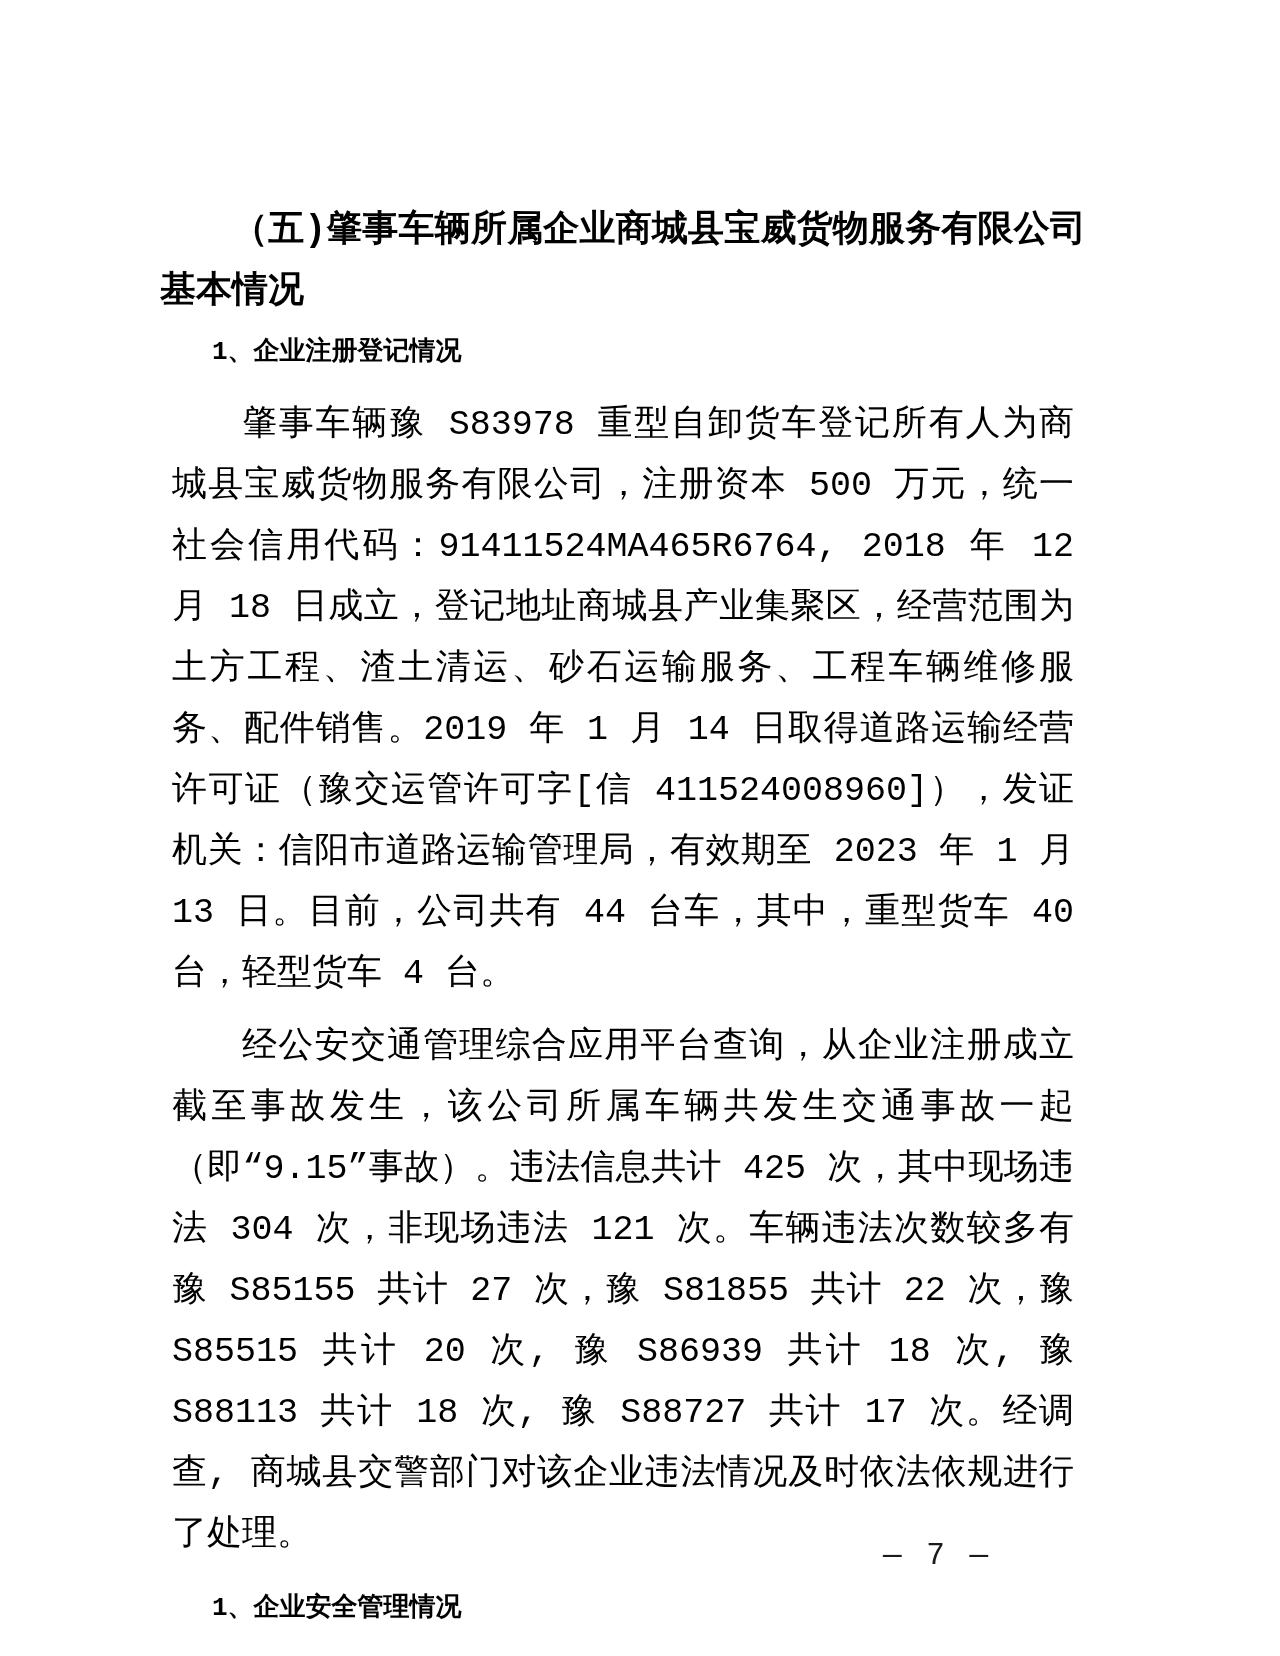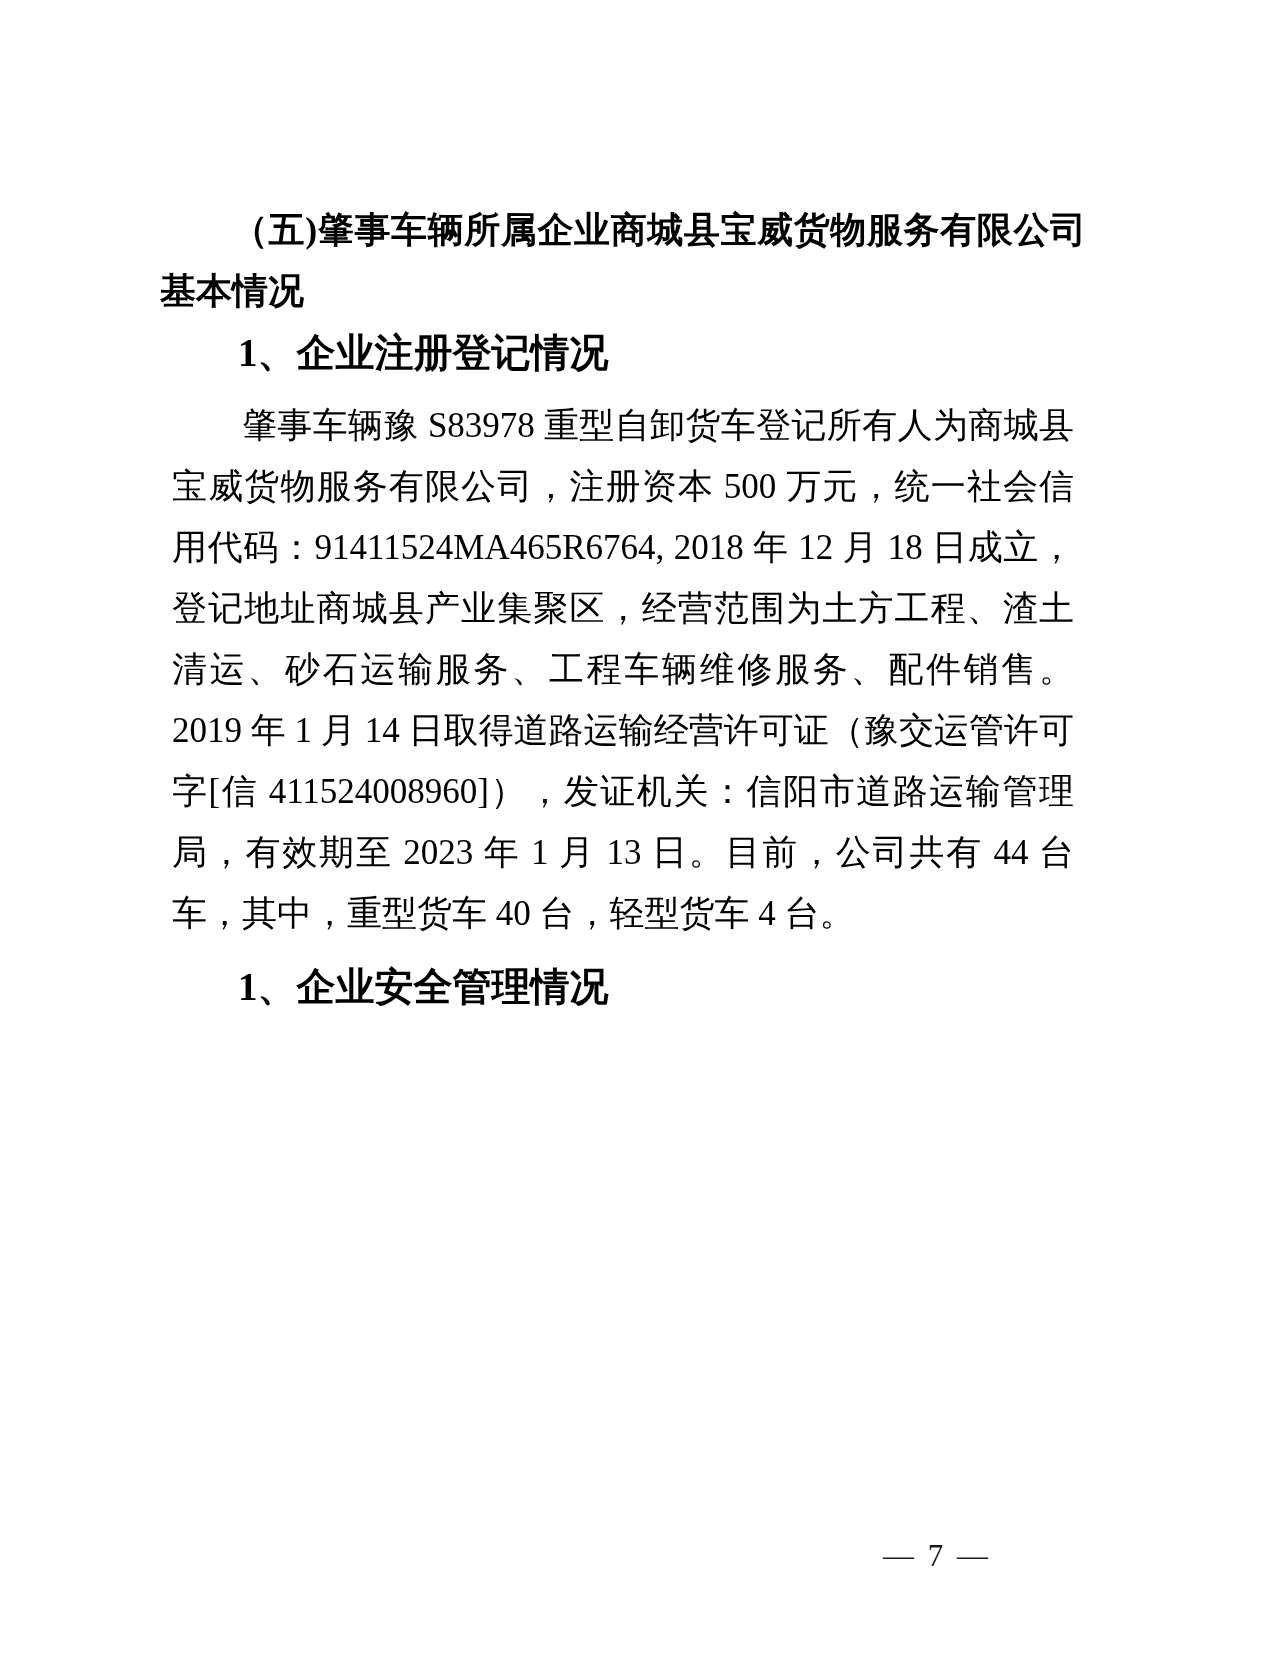--- a/index.html
+++ b/index.html
@@ -6,21 +6,21 @@
     margin: 0;
     padding: 0;
     background: #ffffff;
   }
   .page {
     position: relative;
     width: 1149px;
     height: 1656px;
     background: #ffffff;
     color: #000000;
-    font-family: Liberation Serif, serif;
+    font-family: Liberation Mono, monospace;
     overflow: hidden;
   }
   .content {
     position: absolute;
     left: 160px;
     top: 200px;
     width: 926px;
     font-size: 35px;
     line-height: 61px;
     text-align: justify;
@@ -28,21 +28,21 @@
   }
   .section-heading {
     margin: 0;
     font-size: 36px;
     font-weight: 700;
     text-indent: 2em;
     line-height: 61px;
   }
   .sub-heading {
     margin: 0;
-    font-size: 39px;
+    font-size: 26px;
     font-weight: 700;
     text-indent: 2em;
     line-height: 61px;
   }
   .para {
     margin: 12px;
     text-indent: 2em;
   }
   .page-number {
     position: absolute;
@@ -60,19 +60,20 @@
 <div class="page">
   <div class="content">
 
     <h2 class="section-heading"><span>（五)肇事车辆所属企业商城县宝威货物服务有限公司基本情况</span></h2>
 
     <h3 class="sub-heading">1、企业注册登记情况</h3>
 
     <p class="para">肇事车辆豫 S83978 重型自卸货车登记所有人为商城县宝威货物服务有限公司，注册资本 500 万元，统一社会信用代码：91411524MA465R6764, 2018 年 12 月 18 日成立，登记地址商城县产业集聚区，经营范围为土方工程、渣土清运、砂石运输服务、工程车辆维修服务、配件销售。2019 年 1 月 14 日取得道路运输经营许可证（豫交运管许可字[信 411524008960]），发证机关：信阳市道路运输管理局，有效期至 2023 年 1 月 13 日。目前，公司共有 44 台车，其中，重型货车 40 台，轻型货车 4 台。</p>
 
 
+    <p class="para">经公安交通管理综合应用平台查询，从企业注册成立截至事故发生，该公司所属车辆共发生交通事故一起（即“9.15”事故）。违法信息共计 425 次，其中现场违法 304 次，非现场违法 121 次。车辆违法次数较多有豫 S85155 共计 27 次，豫 S81855 共计 22 次，豫 S85515 共计 20 次, 豫 S86939 共计 18 次, 豫 S88113 共计 18 次, 豫 S88727 共计 17 次。经调查, 商城县交警部门对该企业违法情况及时依法依规进行了处理。</p>
 
     <h3 class="sub-heading">1、企业安全管理情况</h3>
 
   </div>
 
   <div class="page-number">— 7 —</div>
 </div>
 
 </body></html>

